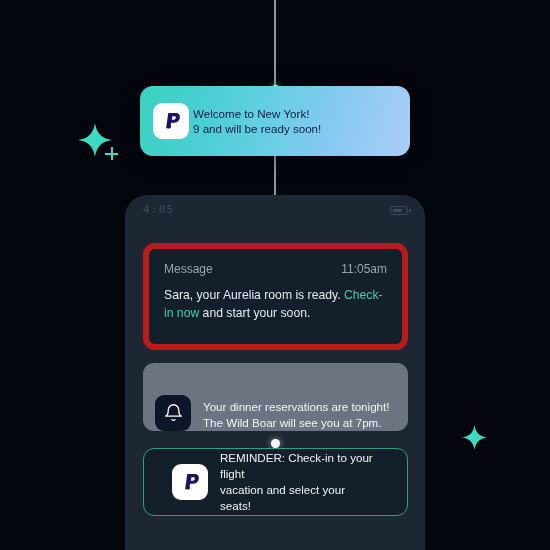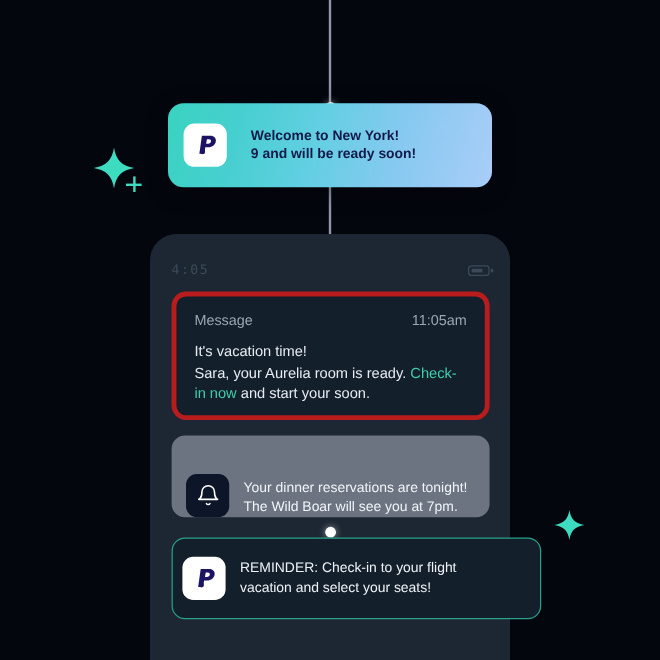--- a/index.html
+++ b/index.html
@@ -49,21 +49,21 @@
     position: absolute;
     left: 125px;
     top: 195px;
     width: 300px;
     height: 380px;
     background: #1d2733;
     border-radius: 22px 22px 0 0;
   }
   .statusbar {
     position: absolute;
-    top: 22px;
+    top: 7px;
     left: 0;
     width: 100%;
     height: 20px;
   }
   .status-time {
     position: absolute;
     left: 18px;
     top: 1px;
     font-size: 11px;
     letter-spacing: 1.2px;
@@ -118,32 +118,32 @@
     border-radius: 13px;
     display: flex;
     align-items: center;
     padding: 0 13px;
     box-shadow: 0 4px 18px rgba(0,0,0,0.35);
   }
   .card-hero .txt {
     color: #121a4a;
     font-size: 11.6px;
     line-height: 15.5px;
-    font-weight: 700;
-    margin-left: 20px;
+    font-weight: 400;
+    margin-left: 4px;
   }
 
   
   .card-msg {
     left: 143px;
     top: 243px;
     width: 265px;
     height: 107px;
     background: #131f2b;
-    border: 4px solid #b91c1c;
+    border: 6px solid #b91c1c;
     padding: 13px 15px;
   }
   .msg-head {
     display: flex;
     justify-content: space-between;
     align-items: baseline;
     margin-bottom: 11px;
   }
   .msg-label, .msg-time {
     color: #9aa6b2;
@@ -175,28 +175,28 @@
     font-size: 11.6px;
     line-height: 16px;
     margin-left: 12px;
     font-weight: 500;
   }
 
   
   .card-rem {
     left: 143px;
     top: 448px;
-    width: 308px;
+    width: 265px;
     height: 68px;
     background: #131f2b;
     border: 1px solid #2aa189;
     border-radius: 11px;
     display: flex;
     align-items: center;
-    padding: 0 8px;
+    padding: 0 28px;
   }
   .card-rem .txt {
     color: #eef2f6;
     font-size: 11.6px;
     line-height: 16px;
     margin-left: 12px;
     font-weight: 500;
   }
 
   
@@ -273,21 +273,20 @@
       <div>9 and will be ready soon!</div>
     </div>
   </div>
 
   <div class="card card-msg">
     <div class="msg-head">
       <span class="msg-label">Message</span>
       <span class="msg-time">11:05am</span>
     </div>
     <div class="msg-body">
-      <div>It's vacation time!</div>
       <div><span>Sara, your Aurelia room is ready. </span><span class="lnk">Check-in now</span><span> and start your soon.</span></div>
     </div>
   </div>
 
   <div class="card card-bell">
     <div class="tile tile-dark">
       <svg width="21" height="21" viewBox="0 0 24 24" fill="none" stroke="#ffffff" stroke-width="1.5" stroke-linecap="round" stroke-linejoin="round">
         <path d="M18 8a6 6 0 1 0-12 0c0 6-3 7-3 7h18s-3-1-3-7z"></path>
         <path d="M13.7 19a2 2 0 0 1-3.4 0"></path>
       </svg>

